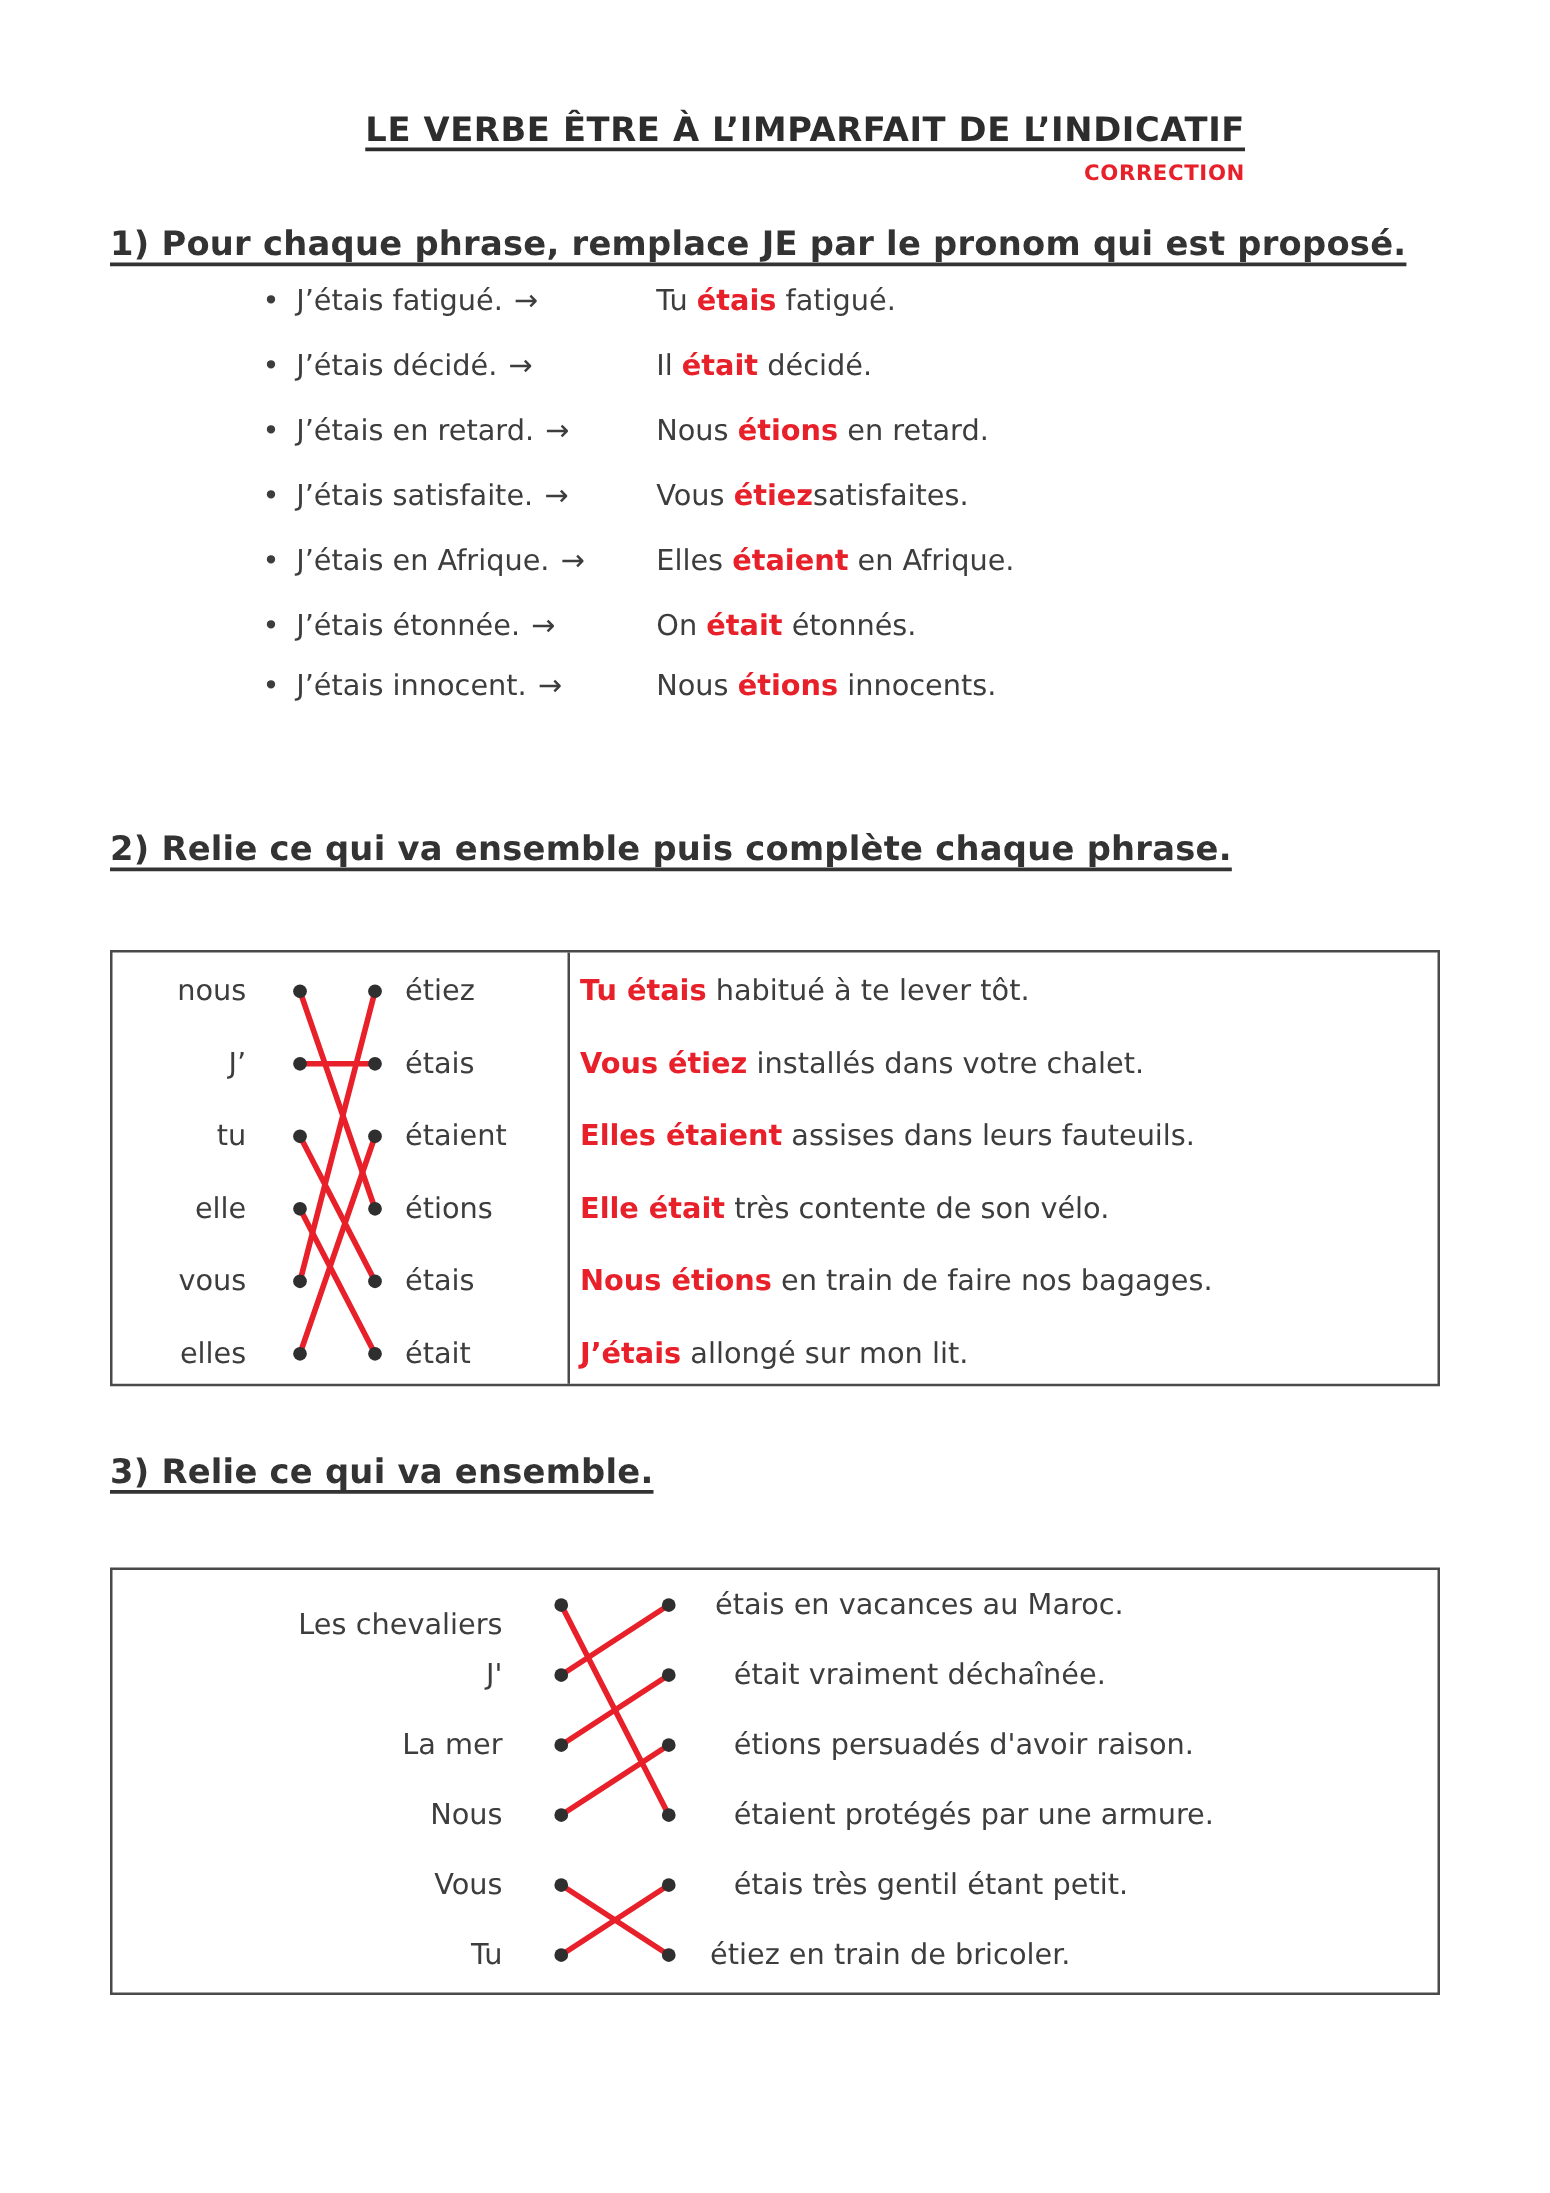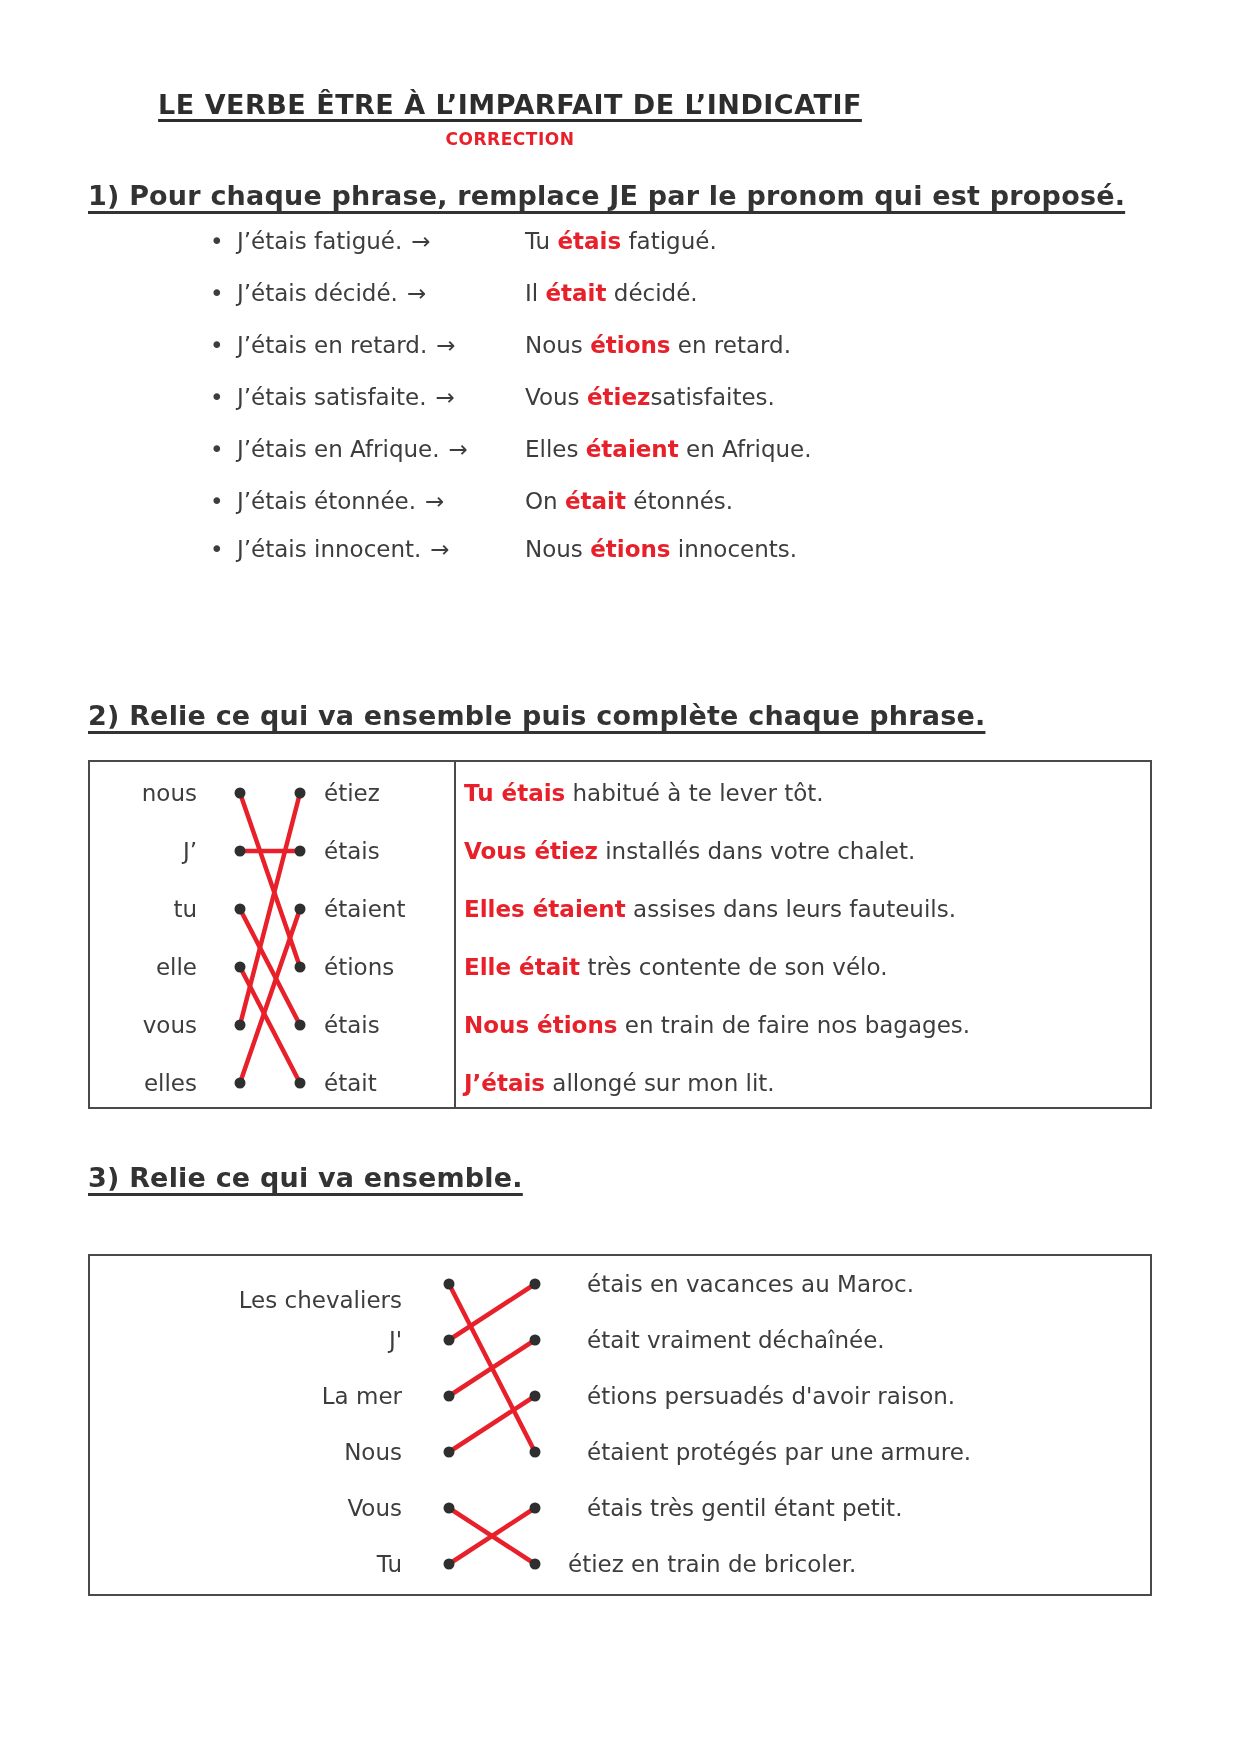--- a/index.html
+++ b/index.html
@@ -2,21 +2,21 @@
 <html><head>
 <meta charset="utf-8">
 <style>
   html,body{margin:0;padding:0;background:#888;}
   .page{
     position:relative;width:1240px;height:1754px;background:#ffffff;
     font-family:"DejaVu Sans",sans-serif;color:#3d3d3d;overflow:hidden;
     margin:0 auto;
   }
   .abs{position:absolute;}
-  .title-wrap{top:88px;left:12px;width:996px;text-align:center;}
+  .title-wrap{top:88px;left:0;width:996px;text-align:right;}
   .doc-title{
     font-size:27px;font-weight:bold;color:#2d2d2d;letter-spacing:.5px;
     text-decoration:underline;text-decoration-thickness:3px;text-underline-offset:5px;
     line-height:34px;
   }
   .doc-subtitle{font-size:17px;font-weight:bold;color:#e8202a;line-height:34px;letter-spacing:.5px;}
   .heading{
     font-size:27px;font-weight:bold;color:#333333;letter-spacing:.2px;
     text-decoration:underline;text-decoration-thickness:2.5px;text-underline-offset:6px;
     white-space:nowrap;
@@ -83,21 +83,21 @@
     <span class="ex1-q"><span>J’étais étonnée.</span><span class="ex1-arrow">→</span></span>
     <span class="ex1-a"><span>On </span><span class="red-bold">était</span><span> étonnés.</span></span>
   </div>
 
   <div class="abs ex1-row" style="top:533px;">
     <span class="ex1-bullet">•</span>
     <span class="ex1-q"><span>J’étais innocent.</span><span class="ex1-arrow">→</span></span>
     <span class="ex1-a"><span>Nous </span><span class="red-bold">étions</span><span> innocents.</span></span>
   </div>
 
-  <div class="abs heading" style="top:700px;left:88px;">2) Relie ce qui va ensemble puis complète chaque phrase.</div>
+  <div class="abs heading" style="top:664px;left:88px;">2) Relie ce qui va ensemble puis complète chaque phrase.</div>
 
   <div class="abs match-box box2">
 
     <span class="row-label lbl-r" style="left:0;width:107px;top:15px;">nous</span>
     <span class="row-label lbl-r" style="left:0;width:107px;top:73px;">J’</span>
     <span class="row-label lbl-r" style="left:0;width:107px;top:131px;">tu</span>
     <span class="row-label lbl-r" style="left:0;width:107px;top:189px;">elle</span>
     <span class="row-label lbl-r" style="left:0;width:107px;top:247px;">vous</span>
     <span class="row-label lbl-r" style="left:0;width:107px;top:305px;">elles</span>
 
@@ -143,21 +143,21 @@
 
   <div class="abs match-box box3">
 
     <span class="row-label lbl-r" style="left:0;width:312px;top:28px;">Les chevaliers</span>
     <span class="row-label lbl-r" style="left:0;width:312px;top:68px;">J'</span>
     <span class="row-label lbl-r" style="left:0;width:312px;top:124px;">La mer</span>
     <span class="row-label lbl-r" style="left:0;width:312px;top:180px;">Nous</span>
     <span class="row-label lbl-r" style="left:0;width:312px;top:236px;">Vous</span>
     <span class="row-label lbl-r" style="left:0;width:312px;top:292px;">Tu</span>
 
-    <span class="row-label" style="left:497px;top:12px;text-align:right;">étais en vacances au Maroc.</span>
+    <span class="row-label" style="left:482px;top:12px;text-align:right;">étais en vacances au Maroc.</span>
     <span class="row-label" style="left:497px;top:68px;">était vraiment déchaînée.</span>
     <span class="row-label" style="left:497px;top:124px;">étions persuadés d'avoir raison.</span>
     <span class="row-label" style="left:497px;top:180px;">étaient protégés par une armure.</span>
     <span class="row-label" style="left:497px;top:236px;">étais très gentil étant petit.</span>
     <span class="row-label" style="left:478px;top:292px;">étiez en train de bricoler.</span>
 
     <svg class="match-lines" width="1056" height="334">
         <line x1="359" y1="28" x2="445" y2="196" stroke="#e8202a" stroke-width="4.5" stroke-linecap="round"></line>
         <line x1="359" y1="84" x2="445" y2="28" stroke="#e8202a" stroke-width="4.5" stroke-linecap="round"></line>
         <line x1="359" y1="140" x2="445" y2="84" stroke="#e8202a" stroke-width="4.5" stroke-linecap="round"></line>

